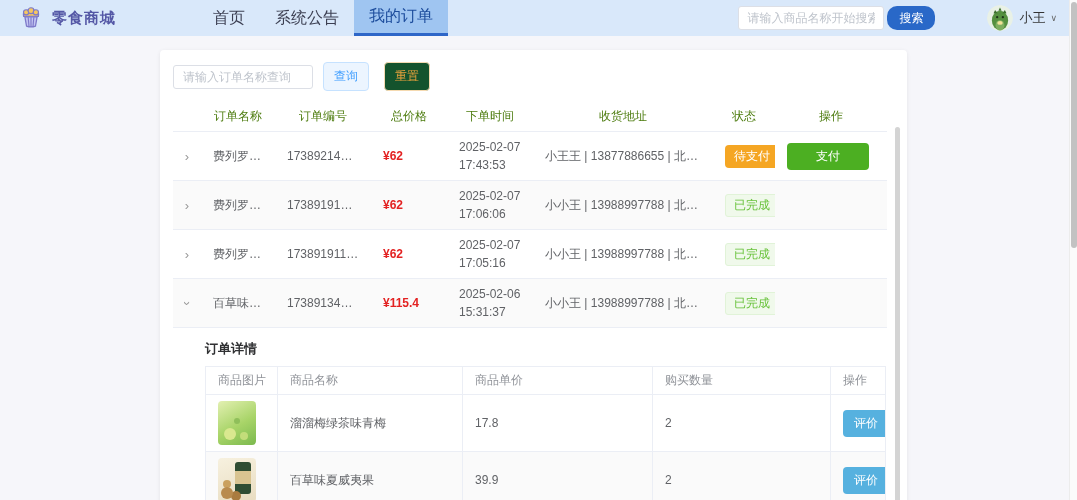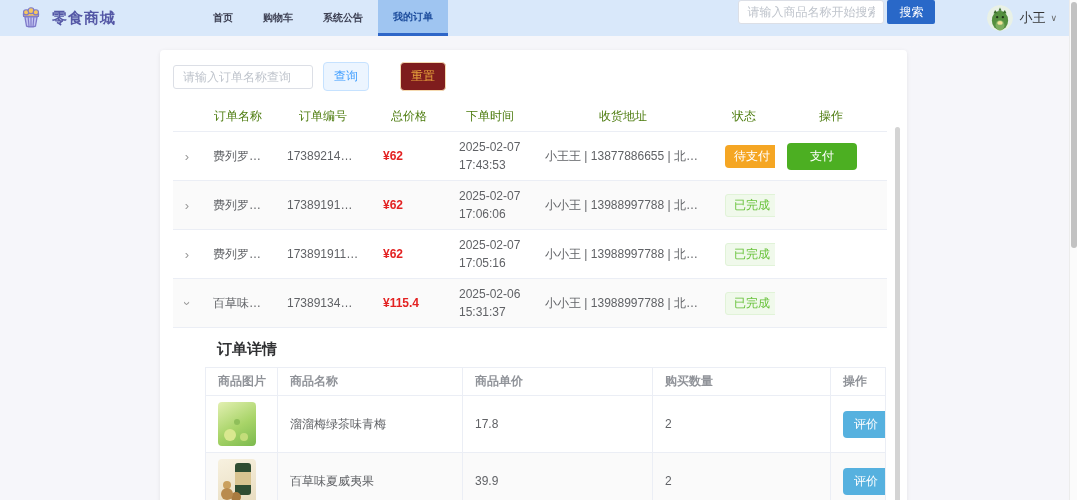--- a/index.html
+++ b/index.html
@@ -5,64 +5,64 @@
   * { margin:0; padding:0; box-sizing:border-box; }
   html,body { font-family:"Liberation Sans","DejaVu Sans",sans-serif; }
   .viewport { width:1077px; height:500px; position:relative; overflow:hidden; background:#f6f6fa; }
 
   
   .topbar { height:36px; background:var(--header-bg,#d9e8fa); display:flex; align-items:stretch; padding-left:18px; }
   .brand { display:flex; align-items:center; gap:8px; cursor:pointer; }
   .brand-text { font-size:15px; font-weight:bold; color:var(--brand,#5558a6); letter-spacing:1px; }
   .logo { width:26px; height:26px; display:inline-flex; }
   .nav { display:flex; margin-left:82px; }
-  .nav-item { font-size:10px; color:#3c3f52; padding:11px 15px; display:flex; align-items:center; cursor:pointer;font-weight:bold; }
+  .nav-item { font-size:16px; color:#3c3f52; padding:11px 15px; display:flex; align-items:center; cursor:pointer; }
   .nav-item.active { background:var(--nav-active-bg,#9fc5f1); color:var(--nav-active-text,#1c4c9c); border-bottom:3px solid var(--nav-active-underline,#2e66c8); }
-  .search-group { display:flex; margin-left:auto; }
+  .search-group { display:flex; align-items:center; margin-left:auto; }
   .search-input { width:146px; height:24px; border:1px solid #dcdfe6; border-radius:3px; padding:0 8px; font-size:12px; color:#606266; background:#fff; outline:none; }
   .search-input::placeholder { color:#bfc4cc; }
-  .search-btn { height:24px; margin-left:3px; padding:0 12px; background:var(--search-btn,#2968c8); color:#fff; border:none; border-radius:2px; font-size:12px; cursor:pointer; }
+  .search-btn { height:24px; margin-left:3px; padding:0 12px; background:var(--search-btn,#2968c8); color:#fff; border:none; border-radius:10px; font-size:12px; cursor:pointer; }
   .user { display:flex; align-items:center; gap:6px; margin-left:52px; margin-right:20px; cursor:pointer; }
   .avatar { width:26px; height:26px; border-radius:50%; overflow:hidden; display:inline-flex; }
   .username { font-size:13px; color:#333; }
   .caret { font-size:9px; color:#666; margin-left:-1px; }
 
   
   .page-body { padding-top:14px; }
   .card { width:747px; margin:0 auto 0 160px; background:#fff; border-radius:4px; box-shadow:0 1px 4px rgba(0,0,0,.08); padding:12px 13px 10px; min-height:480px; }
 
   .filters { display:flex; align-items:center; }
   .f-input { width:140px; height:24px; border:1px solid #dcdfe6; border-radius:3px; padding:0 9px; font-size:12px; color:#606266; outline:none; }
   .f-input::placeholder { color:#bfc4cc; }
   .f-input + .f-input { margin-left:20px; }
   .btn-query { margin-left:10px; padding:5px 10px; font-size:12px; color:var(--primary,#409eff); background:#ecf5ff; border:1px solid #c6e2ff; border-radius:4px; cursor:pointer; }
-  .btn-reset { margin-left:31px; padding:5px 10px; font-size:12px; color:#e6a23c; background:#7f1d1d; border:1px solid #f5dab1; border-radius:4px; cursor:pointer;text-align:center; }
+  .btn-reset { margin-left:15px; padding:5px 10px; font-size:12px; color:#e6a23c; background:#14532d; border:1px solid #f5dab1; border-radius:4px; cursor:pointer;text-align:center; }
 
   
   .table-wrap { position:relative; margin-top:11px; }
   table.orders-table { width:714px; border-collapse:collapse; table-layout:fixed; font-size:12px; color:#606266; }
   .orders-table th { font-weight:normal; color:#4d7c0f; text-align:center; padding:6px 12px; height:24px; border-bottom:1px solid #ebeef5; white-space:nowrap; }
   .orders-table td { padding:6px 12px; border-bottom:1px solid #ebeef5; white-space:nowrap; overflow:hidden; text-overflow:ellipsis; vertical-align:middle; }
   .orders-table tbody tr.order-row { height:40px; }
   .orders-table tbody tr.stripe { background:#fafafa; }
   .c-expand { text-align:center; padding:6px 4px !important; }
   .expand-icon { display:inline-block; color:#999; font-size:13px; cursor:pointer; transition:transform .2s; }
   .expand-icon.open { transform:rotate(90deg); }
   .price { color:var(--price,#e32222); font-weight:bold; }
   .time-cell { line-height:1.5; white-space:normal !important; }
   .badge-warning { display:inline-block; background:var(--badge-warning,#f5a623); color:#fff; font-size:12px; padding:3px 9px; border-radius:4px; }
   .badge-success { display:inline-block; background:var(--badge-success-bg,#f0f9eb); color:var(--badge-success-text,#67c23a); border:1px solid #e1f3d8; font-size:12px; padding:2px 8px; border-radius:3px; }
-  .btn-pay { background:var(--pay-btn,#4caf22); color:#fff; border:none; border-radius:4px; font-size:12px; padding:5px 23px; cursor:pointer; }
+  .btn-pay { background:var(--pay-btn,#4caf22); color:#fff; border:none; border-radius:4px; font-size:12px; padding:5px 29px; cursor:pointer; }
   .cancel-link { color:var(--cancel-text,#f23030); font-size:12px; margin-left:10px; cursor:pointer; }
 
   
   .detail-td { padding:4px 0 12px 32px !important; white-space:normal !important; }
-  .detail-title { font-size:15px; font-weight:bold; color:#303133; margin:8px 12px 8px; }
+  .detail-title { font-size:13px; font-weight:bold; color:#303133; margin:8px 0 8px; }
   table.detail-table { width:680px; border-collapse:collapse; table-layout:fixed; font-size:12px; color:#606266; border:1px solid #ebeef5; }
-  .detail-table th { font-weight:bold; color:#909399; text-align:left; padding:5px 12px; border:1px solid #ebeef5; background:#fff; white-space:nowrap; }
+  .detail-table th { font-weight:normal; color:#909399; text-align:left; padding:5px 12px; border:1px solid #ebeef5; background:#fff; white-space:nowrap; }
   .detail-table td { padding:6px 12px; border:1px solid #ebeef5; }
   .detail-table tr.stripe { background:#fafafa; }
   .btn-review { background:var(--review-btn,#56b1df); color:#fff; border:none; border-radius:4px; font-size:12px; padding:5px 11px; cursor:pointer; }
 
   .p-img { width:38px; height:44px; border-radius:4px; position:relative; overflow:hidden; display:block; }
   .img-green-plum-package { background:linear-gradient(150deg,#e3f0b2 0%,#a8d468 55%,#7bb94e 100%); }
   .img-green-plum-package::after { content:""; position:absolute; left:6px; bottom:5px; width:12px; height:12px; border-radius:50%; background:#d9e88f; box-shadow:14px 2px 0 -2px #c3dd7a, 7px -13px 0 -3px #8fbf5a; }
   .img-macadamia-jar { background:linear-gradient(160deg,#f7f1df,#e8dcc0); }
   .img-macadamia-jar::before { content:""; position:absolute; right:5px; top:4px; width:16px; height:32px; border-radius:3px; background:linear-gradient(#2f4d33 0 28%, #d9c491 28% 68%, #2f4d33 68% 100%); }
   .img-macadamia-jar::after { content:""; position:absolute; left:3px; bottom:3px; width:12px; height:12px; border-radius:50%; background:#b98b4e; box-shadow:9px 3px 0 -1px #a97b40, 0px -9px 0 -2px #caa05e; }
@@ -90,21 +90,20 @@
           <circle cx="22" cy="9" r="3.2" fill="#f6c75f" stroke="#7d79c9" stroke-width="1.4"></circle>
           <path d="M8.5 14.5 L23.5 14.5 L21.5 26 Q16 28 10.5 26 Z" fill="#c3c5f2" stroke="#7d79c9" stroke-width="1.6"></path>
           <path d="M12.5 15 L13.5 26 M16 15 L16 27 M19.5 15 L18.5 26" stroke="#7d79c9" stroke-width="1.4" fill="none"></path>
         </svg>
       </span>
       <span class="brand-text">零食商城</span>
     </div>
 
     <nav class="nav" id="nav">
         <div class="nav-item">首页</div>
-        <div class="nav-item">购物车</div>
         <div class="nav-item">系统公告</div>
         <div class="nav-item active">我的订单</div>
       </nav>
 
     <div class="search-group">
       <input class="search-input" placeholder="请输入商品名称开始搜索" style="">
       <button class="search-btn">搜索</button>
     </div>
 
     <div class="user">

